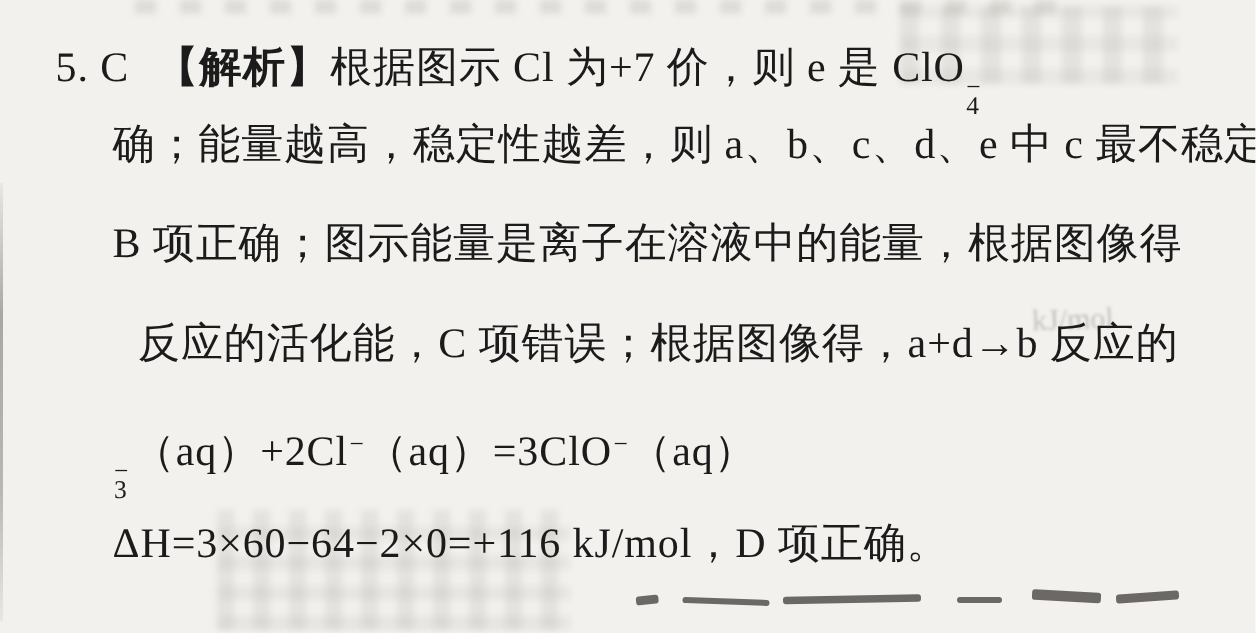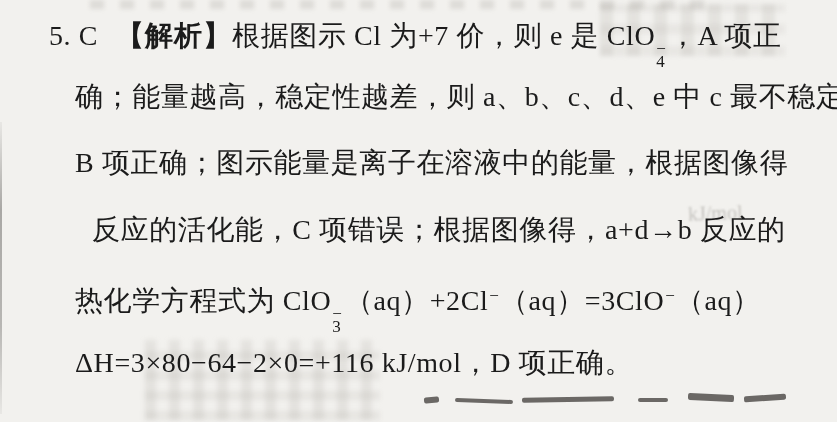--- a/index.html
+++ b/index.html
@@ -12,21 +12,21 @@
     color:#1b1b1b;
   }
   
   .tline{
     position:absolute;
     white-space:nowrap;
     font-size:28px;
     letter-spacing:0.6px;
     line-height:40px;
   }
-  .tline-0{left:37px;top:16px;margin-left:12px;}
+  .tline-0{left:37px;top:26px;}
   .tline-1{left:75px;top:77px;}
   .tline-2{left:75px;top:143px;}
   .tline-3{left:92px;top:210px;}
   .tline-4{left:75px;top:276px;}
   .tline-5{left:75px;top:343px;}
   .run-qnum{margin-right:18px;}
   .run-bold{font-weight:900;letter-spacing:1px;}
   
   .ion{
     display:inline-flex;
@@ -100,24 +100,24 @@
   <div class="dash dash-2"></div>
   <div class="dash dash-3"></div>
   <div class="dash dash-4"></div>
   <div class="dash dash-5"></div>
   <div class="dash dash-6"></div>
 
   <div id="paragraph">
       <div class="tline tline-0"><span class="run-qnum">5. C</span><span class="run-bold">【解析】</span><span>根据图示 Cl 为+7 价，则 e 是 ClO</span><span class="ion">
           <span class="isup">−</span>
           <span class="isub">4</span>
-        </span><span>，A 项正</span></div>
+        </span></div>
       <div class="tline tline-1"><span>确；能量越高，稳定性越差，则 a、b、c、d、e 中 c 最不稳定，</span></div>
       <div class="tline tline-2"><span>B 项正确；图示能量是离子在溶液中的能量，根据图像得</span></div>
       <div class="tline tline-3"><span>反应的活化能，C 项错误；根据图像得，a+d→b 反应的</span></div>
-      <div class="tline tline-4"><span>热化学方程式为 ClO</span><span class="ion">
+      <div class="tline tline-4"><span class="ion">
           <span class="isup">−</span>
           <span class="isub">3</span>
         </span><span>（aq）+2Cl</span><span class="rsup">−</span><span>（aq）=3ClO</span><span class="rsup">−</span><span>（aq）</span></div>
-      <div class="tline tline-5"><span>ΔH=3×80−64−2×0=+116 kJ/mol，D 项正确。</span></div>
+      <div class="tline tline-5"><span>ΔH=3×60−64−2×0=+116 kJ/mol，D 项正确。</span></div>
     </div>
 
 </div>
 
 </body></html>

